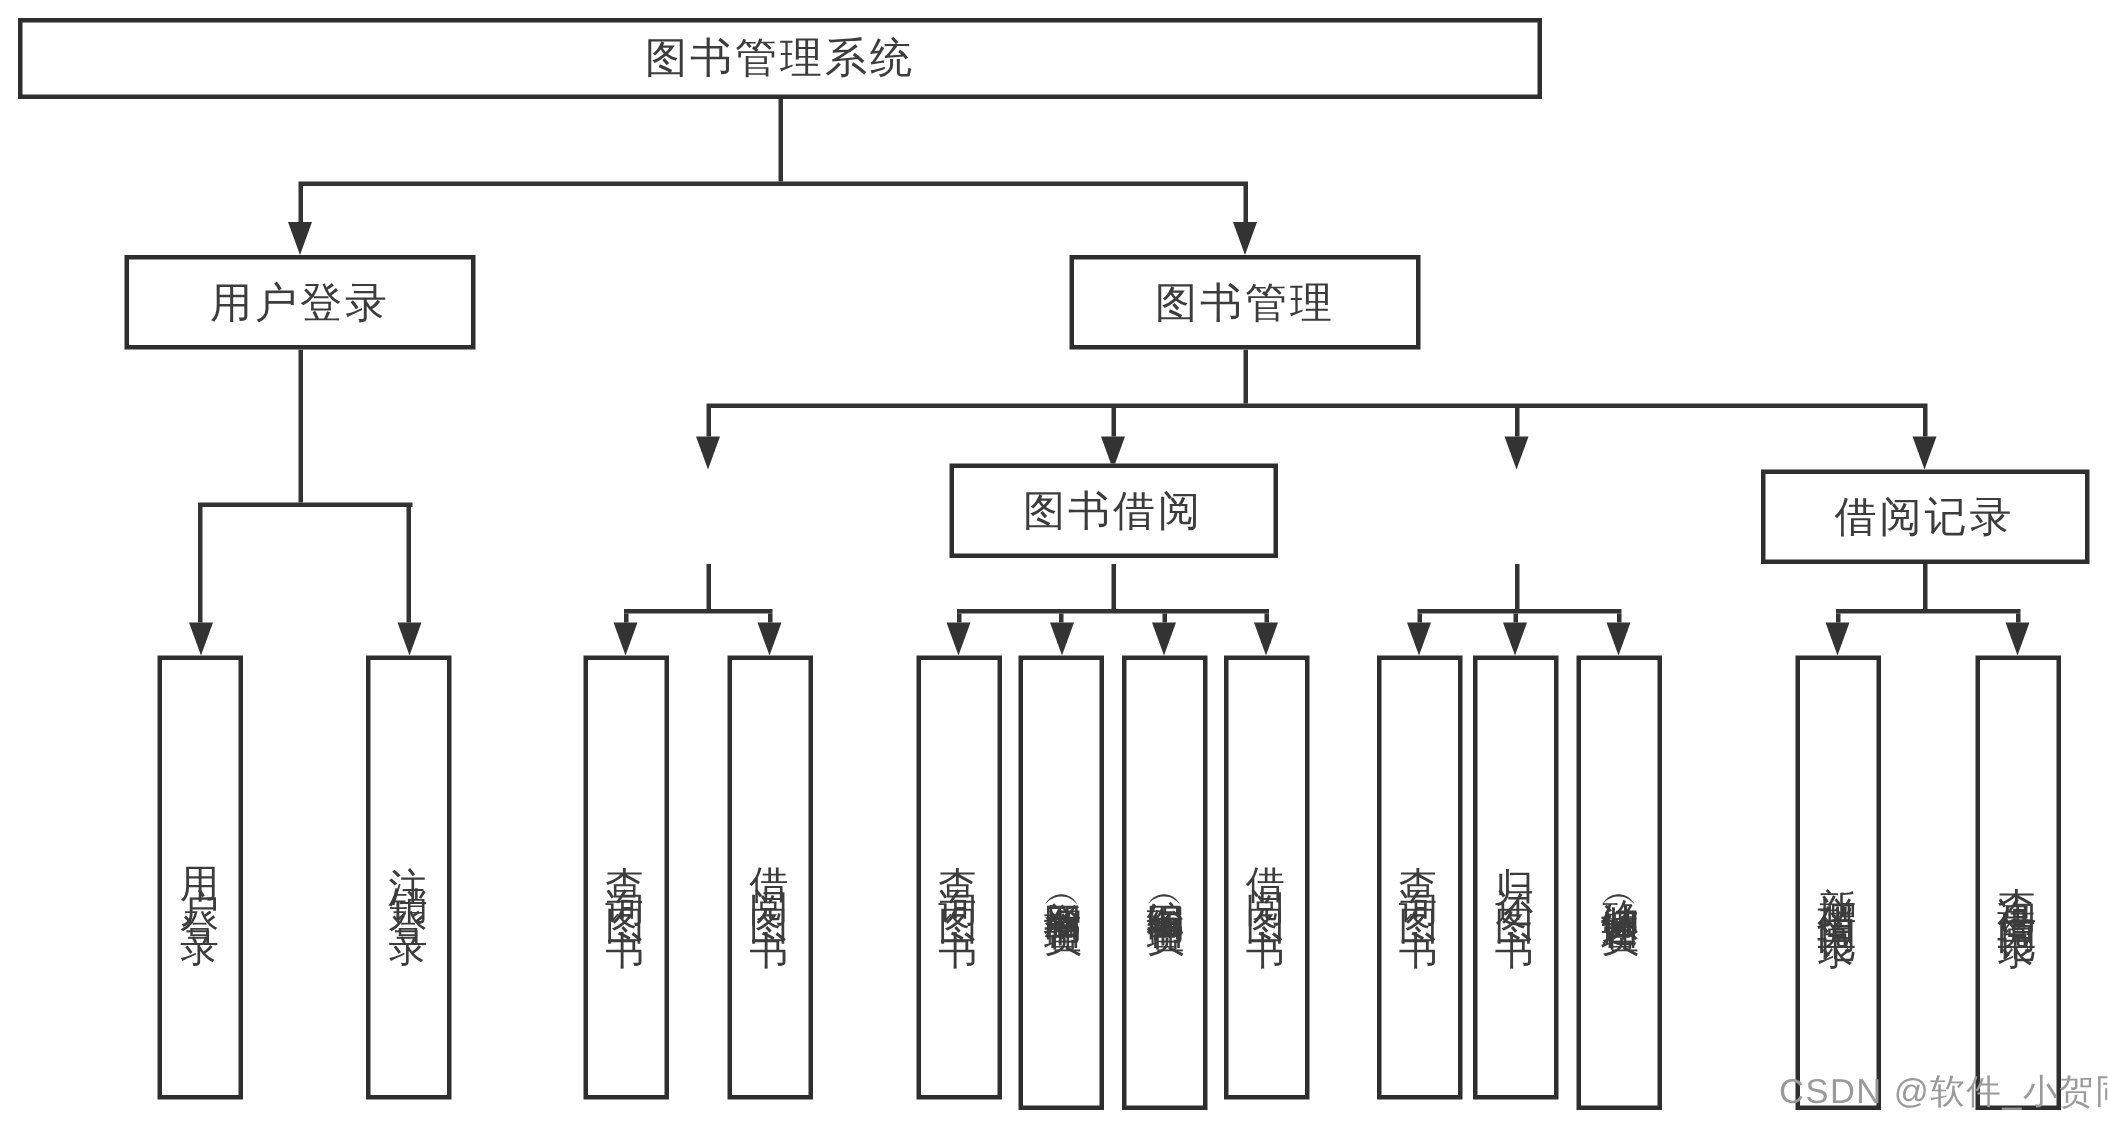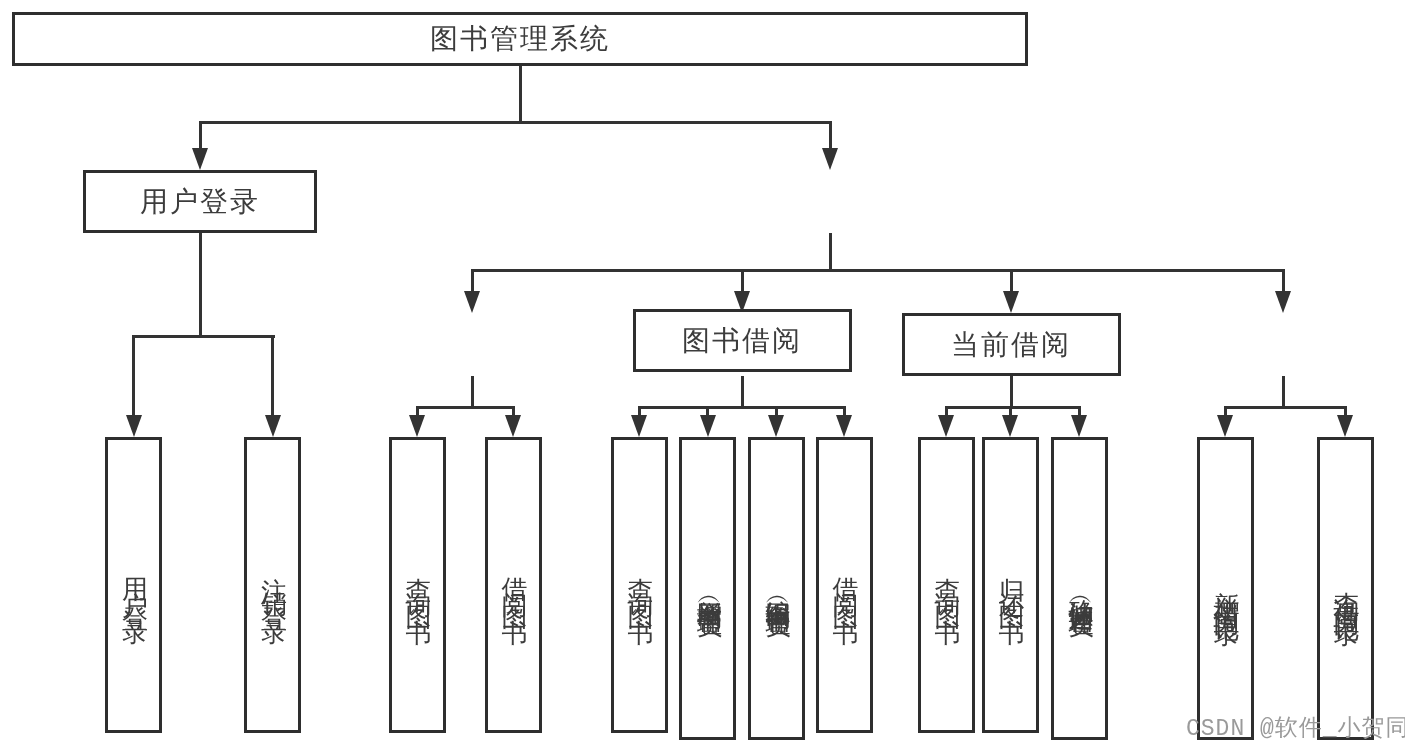--- a/index.html
+++ b/index.html
@@ -1,19 +1,19 @@
 <!DOCTYPE html>
 <html><head>
 <meta charset="utf-8">
 <title>图书管理系统</title>
 <style>
   html,body{margin:0;padding:0;background:#ffffff;}
   #canvas{
     position:relative;width:1405px;height:747px;background:#ffffff;overflow:hidden;
-    font-family:Liberation Mono, monospace;
+    font-family:Liberation Sans, sans-serif;
   }
   
   .hbox{
     position:absolute;box-sizing:border-box;background:#ffffff;
     border:3px solid #2e2e2e;display:flex;align-items:center;justify-content:center;
     font-size:28px;color:#3c3c3c;letter-spacing:2px;white-space:nowrap;z-index:2;
   }
   
   .vbox{
     position:absolute;box-sizing:border-box;background:#ffffff;
@@ -50,20 +50,23 @@
   <div class="cline" style="left:518.5px;top:66px;width:3px;height:55px"></div>
   <div class="cline" style="left:198.5px;top:121px;width:633px;height:3px"></div>
   <div class="cline" style="left:198.5px;top:124px;width:3px;height:26px"></div>
   <div class="arrowhead" style="left:192px;top:148px"></div>
   <div class="cline" style="left:828.5px;top:124px;width:3px;height:26px"></div>
   <div class="arrowhead" style="left:822px;top:148px"></div>
 
   <div class="hbox" style="left:83px;top:170px;width:234px;height:63px">
     <span>用户登录</span>
   </div>
+  <div class="hbox" style="left:713px;top:170px;width:234px;height:63px">
+    <span>图书管理</span>
+  </div>
 
   <div class="cline" style="left:198.5px;top:233px;width:3px;height:102px"></div>
   <div class="cline" style="left:132px;top:335px;width:143px;height:3px"></div>
   <div class="cline" style="left:132px;top:338px;width:3px;height:77px"></div>
   <div class="arrowhead" style="left:125.5px;top:415px"></div>
   <div class="cline" style="left:271px;top:338px;width:3px;height:77px"></div>
   <div class="arrowhead" style="left:264.5px;top:415px"></div>
 
   <div class="cline" style="left:828.5px;top:233px;width:3px;height:36px"></div>
   <div class="cline" style="left:470.5px;top:269px;width:814px;height:3px"></div>
@@ -72,22 +75,22 @@
   <div class="cline" style="left:740.5px;top:272px;width:3px;height:19px"></div>
   <div class="arrowhead" style="left:734px;top:291px"></div>
   <div class="cline" style="left:1009.5px;top:272px;width:3px;height:19px"></div>
   <div class="arrowhead" style="left:1003px;top:291px"></div>
   <div class="cline" style="left:1281.5px;top:272px;width:3px;height:19px"></div>
   <div class="arrowhead" style="left:1275px;top:291px"></div>
 
   <div class="hbox" style="left:632.5px;top:309px;width:219px;height:63px">
     <span>图书借阅</span>
   </div>
-  <div class="hbox" style="left:901.5px;top:313px;width:219px;height:63px">
-    <span>当前借阅</span>
+  <div class="hbox" style="left:1173.5px;top:313px;width:219px;height:63px">
+    <span>借阅记录</span>
   </div>
 
   <div class="cline" style="left:470.5px;top:376px;width:3px;height:30px"></div>
   <div class="cline" style="left:415.5px;top:406px;width:99px;height:3px"></div>
   <div class="cline" style="left:415.5px;top:409px;width:3px;height:6px"></div>
   <div class="arrowhead" style="left:409px;top:415px"></div>
   <div class="cline" style="left:511.5px;top:409px;width:3px;height:6px"></div>
   <div class="arrowhead" style="left:505px;top:415px"></div>
 
   <div class="cline" style="left:740.5px;top:376px;width:3px;height:30px"></div>

